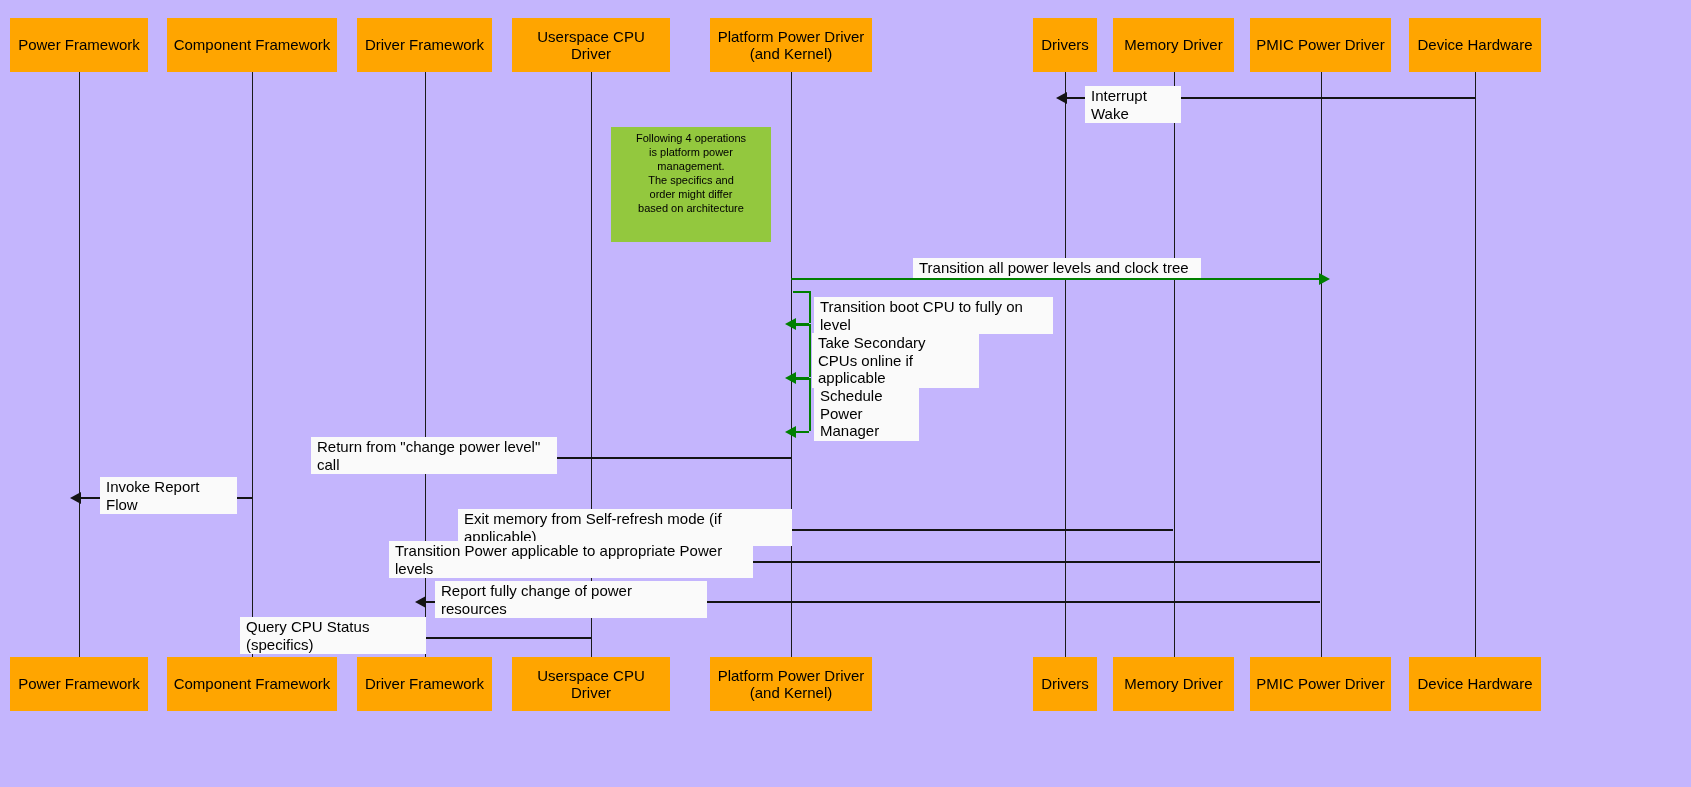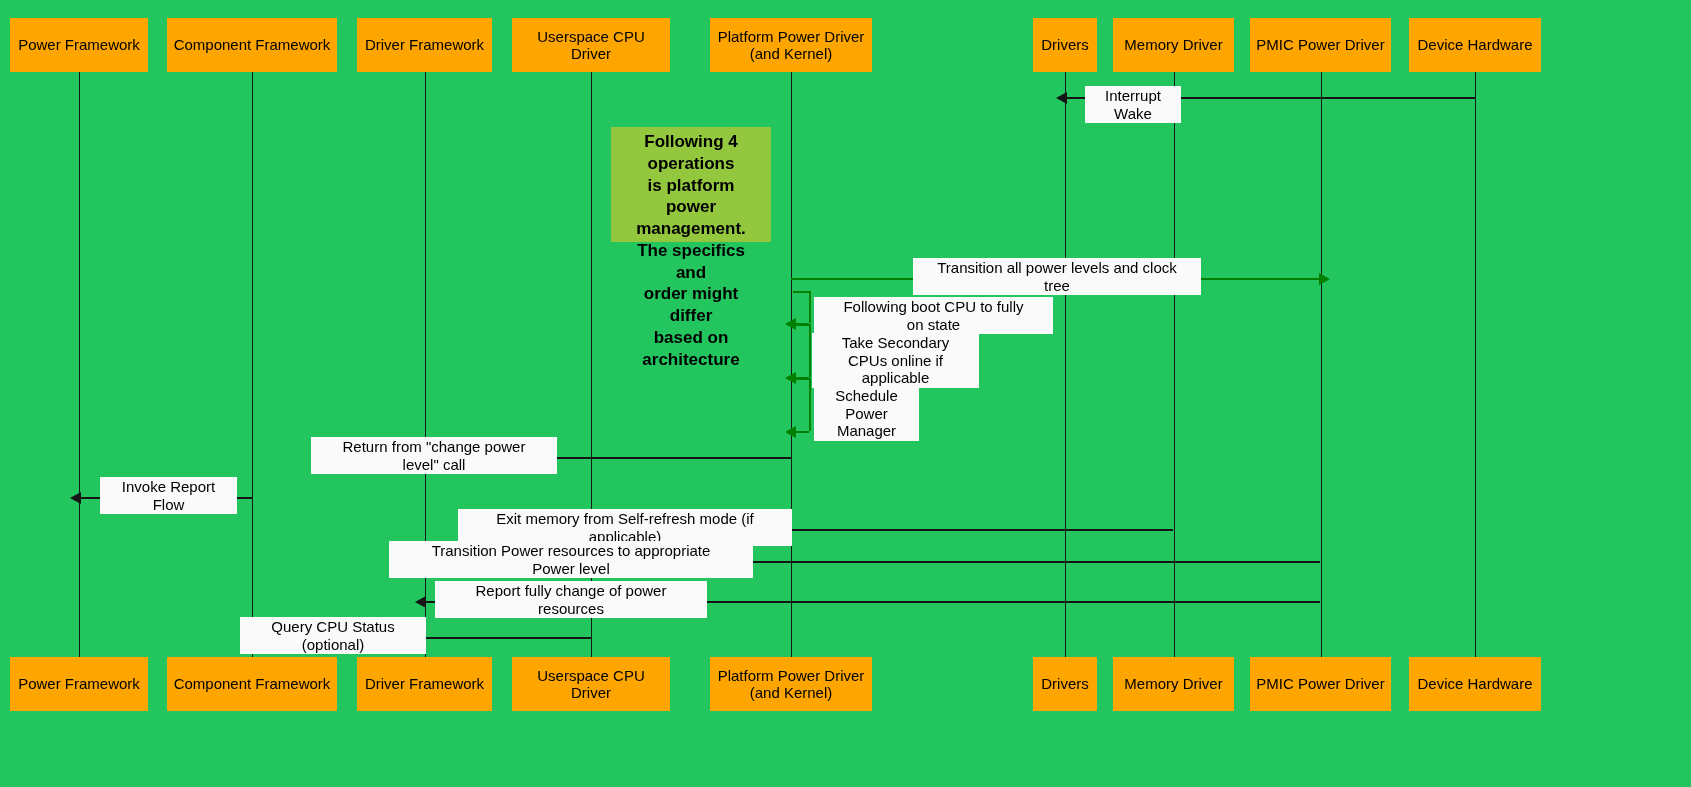--- a/index.html
+++ b/index.html
@@ -7,21 +7,21 @@
     padding: 0;
     background: #000000;
   }
   body {
     font-family: "Liberation Sans", sans-serif;
   }
   #canvas {
     position: relative;
     width: 1691px;
     height: 787px;
-    background: #22c55e;
+    background: #c4b5fd;
     overflow: hidden;
   }
 
   
   .participant {
     position: absolute;
     background: #FFA500;
     color: #000000;
     display: flex;
     align-items: center;
@@ -41,40 +41,38 @@
     background: #1a1a1a;
   }
 
   
   .msg-label {
     position: absolute;
     background: #FAFAFA;
     color: #000000;
     font-size: 15px;
     line-height: 1.18;
-    padding: 1px 20px;
+    padding: 1px 6px;
     box-sizing: border-box;
-    text-align: center;
     white-space: pre-line;
     z-index: 5;
   }
 
   
   .note {
     position: absolute;
     background: #93C83E;
     color: #000000;
-    font-size: 17px;
+    font-size: 11px;
     line-height: 1.28;
     text-align: center;
     padding: 4px 20px;
     box-sizing: border-box;
     white-space: pre-line;
     z-index: 4;
-    font-weight: bold;
   }
 
   
   .arrow-line {
     position: absolute;
     background: #007F00;
     height: 2px;
     z-index: 3;
   }
   .arrow-vline {
@@ -193,26 +191,26 @@
 is platform power
 management.
 The specifics and
 order might differ
 based on architecture</div>
     </div>
 
   <div id="labels">
       <div class="msg-label" style="left: 1085px; top: 86px; width: 96px;">Interrupt Wake</div>
       <div class="msg-label" style="left: 913px; top: 258px; width: 288px;">Transition all power levels and clock tree</div>
-      <div class="msg-label" style="left: 814px; top: 297px; width: 239px;">Following boot CPU to fully on state</div>
+      <div class="msg-label" style="left: 814px; top: 297px; width: 239px;">Transition boot CPU to fully on level</div>
       <div class="msg-label" style="left: 812px; top: 333px; width: 167px;">Take Secondary
 CPUs online if applicable</div>
       <div class="msg-label" style="left: 814px; top: 386px; width: 105px;">Schedule
 Power Manager</div>
       <div class="msg-label" style="left: 311px; top: 437px; width: 246px;">Return from "change power level" call</div>
       <div class="msg-label" style="left: 100px; top: 477px; width: 137px;">Invoke Report Flow</div>
       <div class="msg-label" style="left: 458px; top: 509px; width: 334px;">Exit memory from Self-refresh mode (if applicable)</div>
-      <div class="msg-label" style="left: 389px; top: 541px; width: 364px;">Transition Power resources to appropriate Power level</div>
+      <div class="msg-label" style="left: 389px; top: 541px; width: 364px;">Transition Power applicable to appropriate Power levels</div>
       <div class="msg-label" style="left: 435px; top: 581px; width: 272px;">Report fully change of power resources</div>
-      <div class="msg-label" style="left: 240px; top: 617px; width: 186px;">Query CPU Status (optional)</div>
+      <div class="msg-label" style="left: 240px; top: 617px; width: 186px;">Query CPU Status (specifics)</div>
     </div>
 
 </div>
 
 </body></html>

